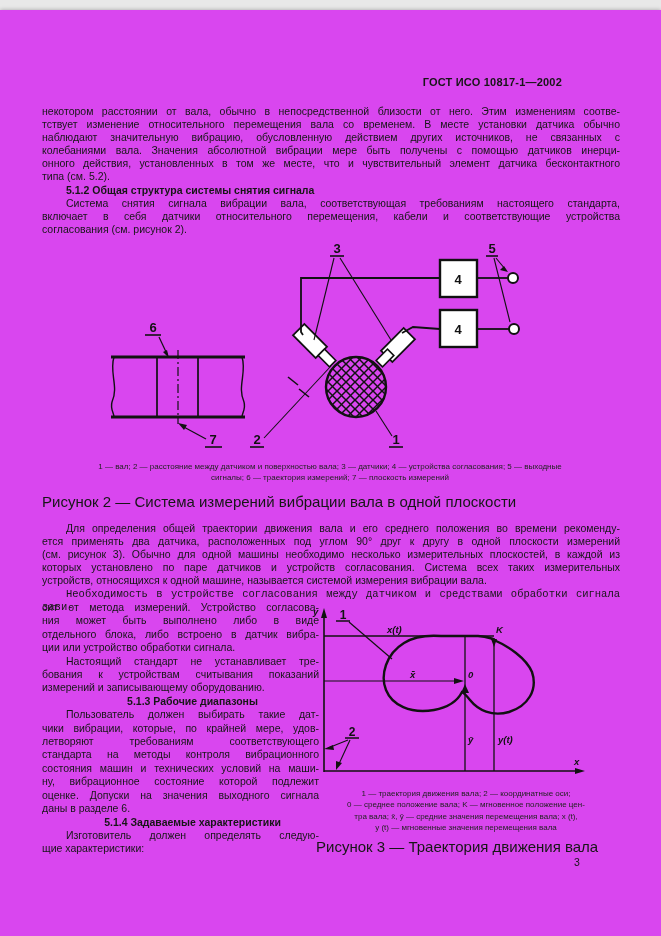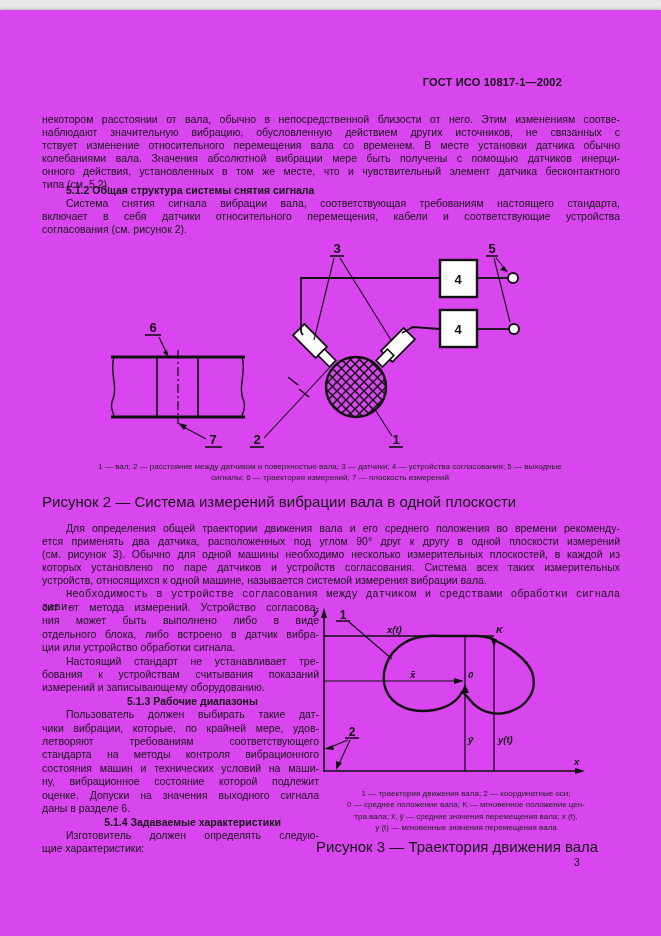--- a/index.html
+++ b/index.html
@@ -30,25 +30,25 @@
   .fig-var{font:italic bold 9.5px "Liberation Sans",sans-serif;fill:#111;}
   .ln{stroke:#111;fill:none;}
 </style>
 </head>
 <body>
 
 <div class="page">
 
   <div class="doc-header">ГОСТ ИСО 10817-1—2002</div>
 
-  <div class="block jpara" style="top:103px">
+  <div class="block jpara" style="top:95px">
 
   <div>некотором расстоянии от вала, обычно в непосредственной близости от него. Этим изменениям соотве-</div>
+      <div>тствует изменение относительного перемещения вала со временем. В месте установки датчика обычно</div>
       <div>наблюдают значительную вибрацию, обусловленную действием других источников, не связанных с</div>
-      <div>тствует изменение относительного перемещения вала со временем. В месте установки датчика обычно</div>
       <div>колебаниями вала. Значения абсолютной вибрации мере быть получены с помощью датчиков инерци-</div>
       <div>онного действия, установленных в том же месте, что и чувствительный элемент датчика бесконтактного</div>
       <div>типа (см. 5.2).</div>
     </div>
 
   <div class="heading" style="top:174px">5.1.2 Общая структура системы снятия сигнала</div>
 
   <div class="block jpara indent" style="top:187px">
 
   <div>Система снятия сигнала вибрации вала, соответствующая требованиям настоящего стандарта,</div>

